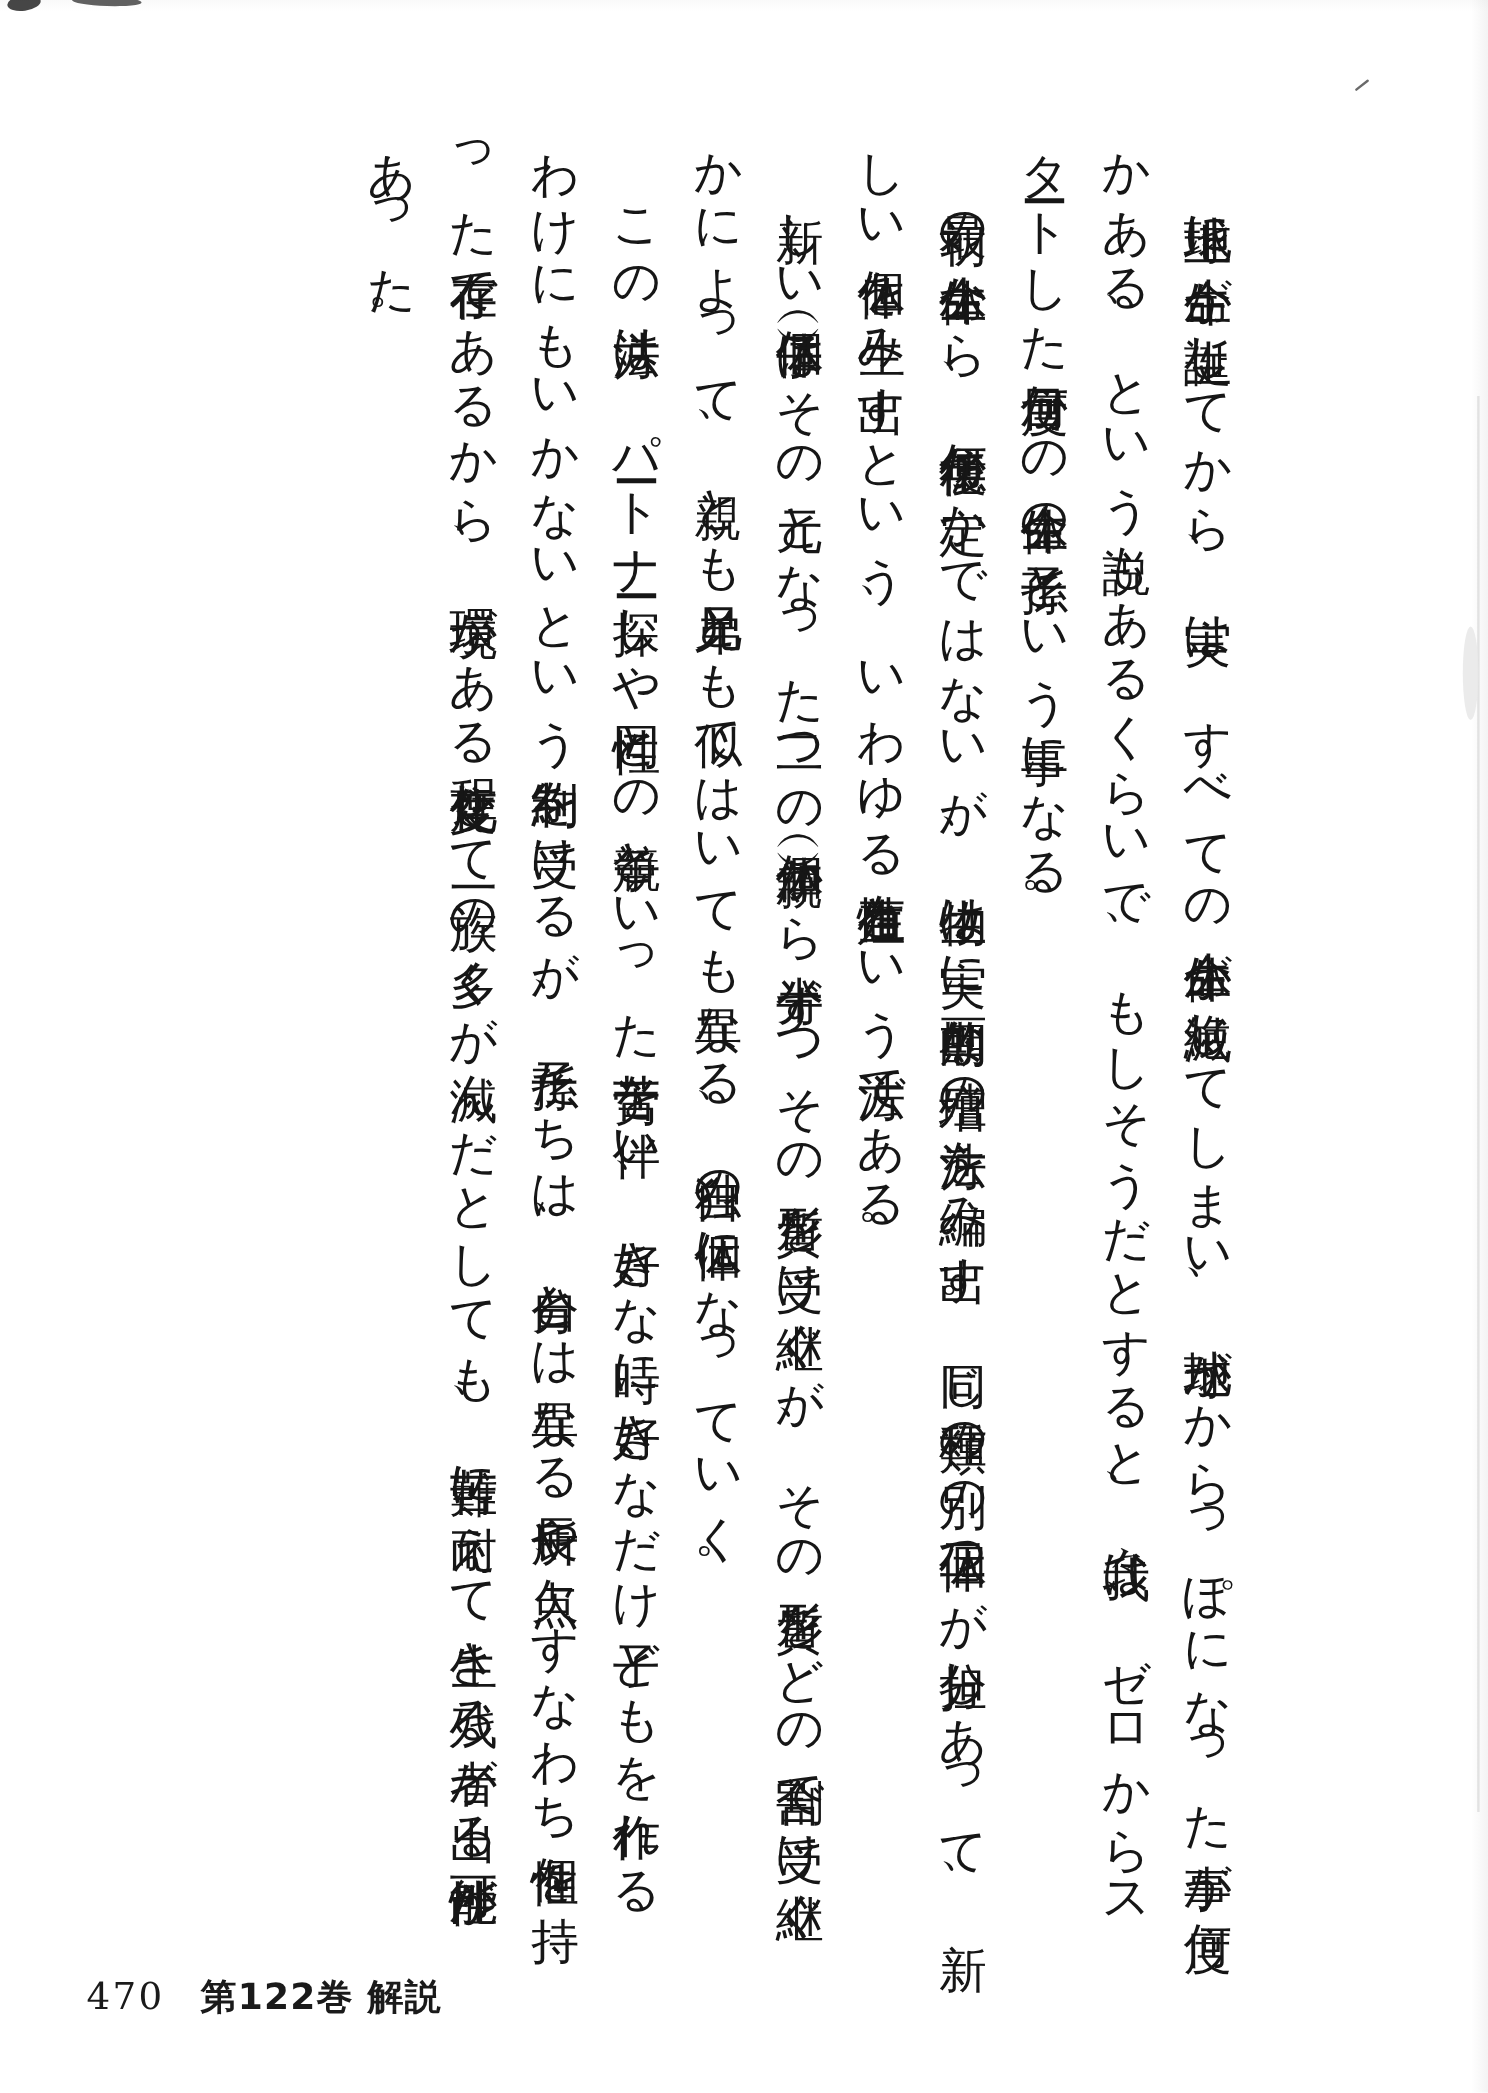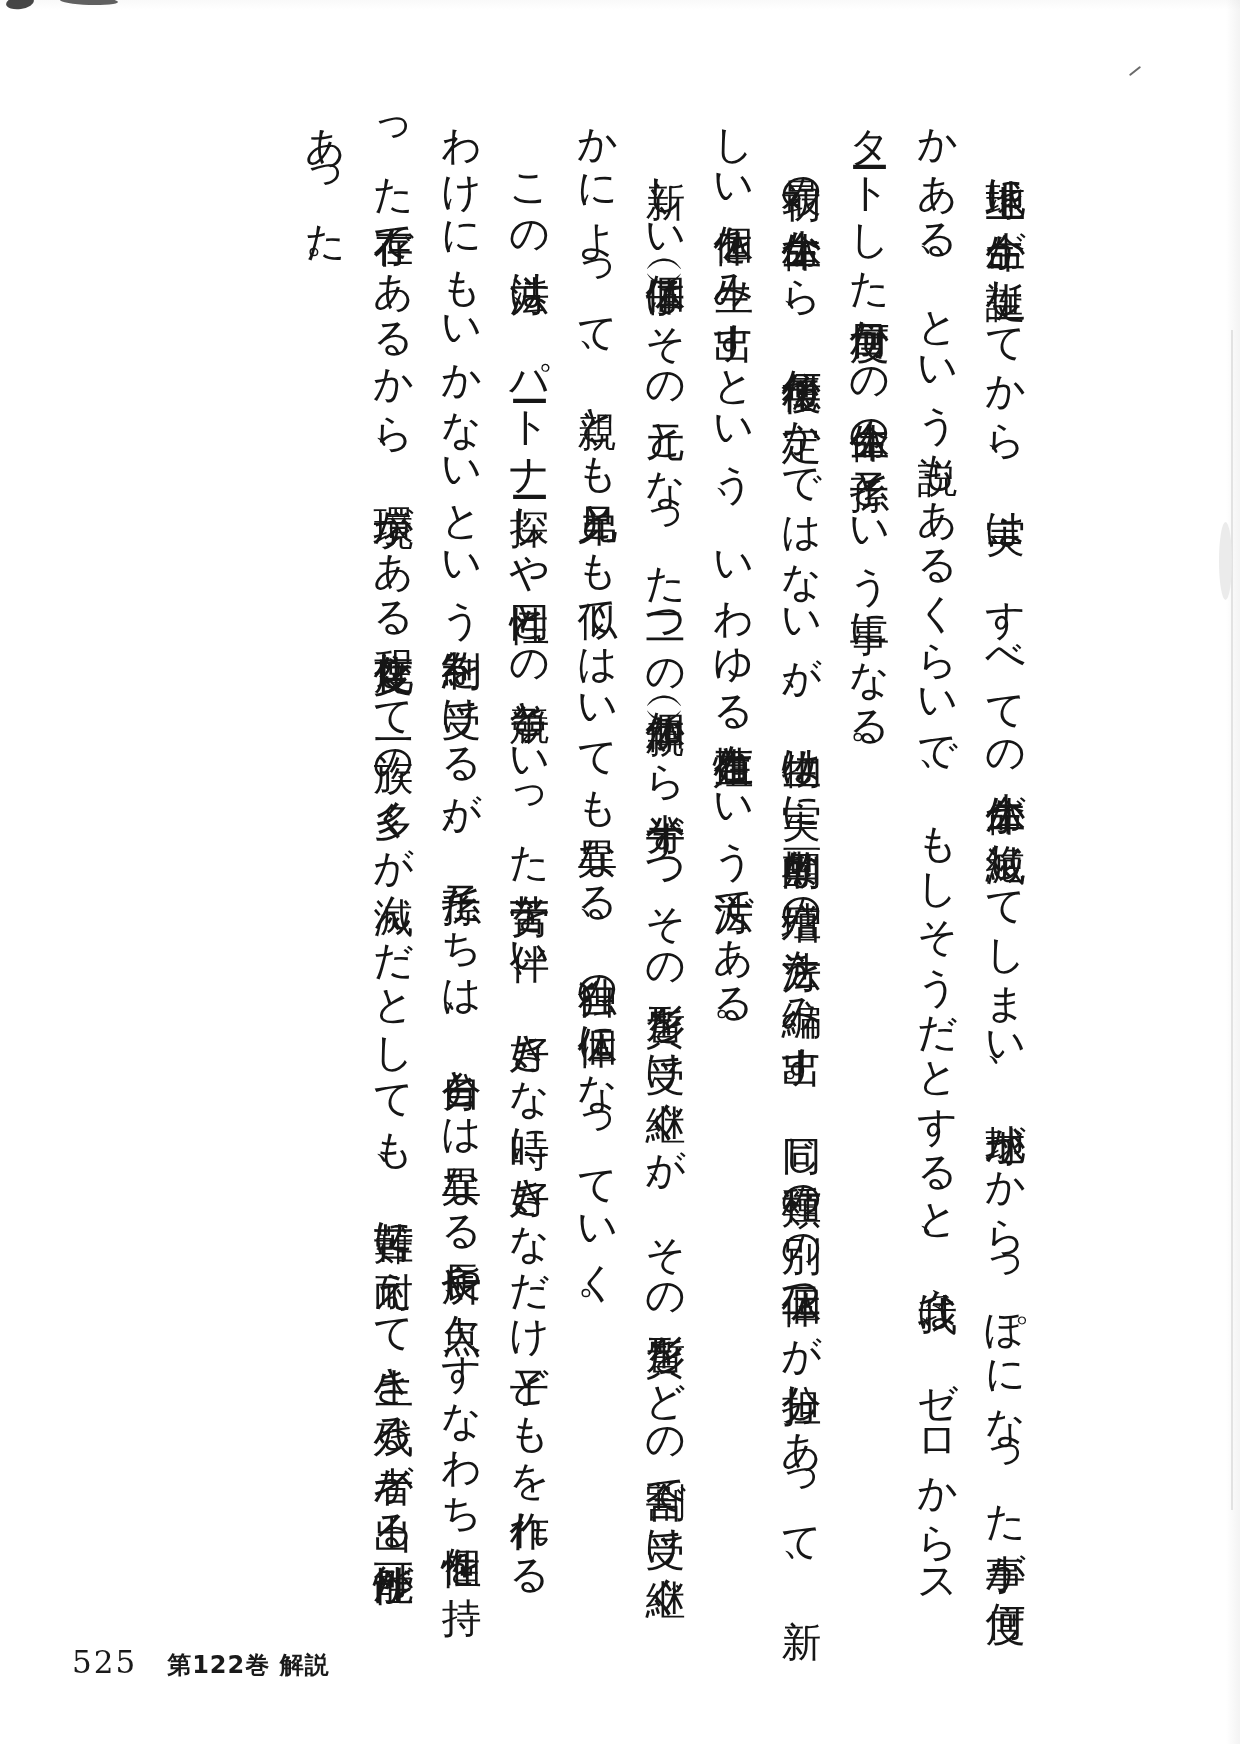--- a/index.html
+++ b/index.html
@@ -55,21 +55,21 @@
     color: #1a1a1a;
   }
   .footer .page-num {
     font-family: "DejaVu Serif", serif;
     font-size: 31px;
     letter-spacing: 2px;
   }
   .footer .volume {
     font-family: "DejaVu Sans", sans-serif;
     font-weight: bold;
-    font-size: 24px;
+    font-size: 30px;
     letter-spacing: 1px;
   }
 
   
   .mark-top-left-1 {
     position: absolute;
     left: 6px; top: -4px;
     width: 28px; height: 13px;
     background: #262626;
     border-radius: 50%;
@@ -120,15 +120,15 @@
 <div class="mark-right-smudge"></div>
 
 <div class="vtext">
   <p>地球上に生命が誕生してから、実は、すべての生命体が絶滅してしまい、地球がからっぽになった事が何度かある、という説もあるくらいで、もしそうだとすると、我々は、ゼロからスタートした何度目かの生命体の子孫という事になる。</p>
   <p>最初の生命体から、何億年後か定かではないが、生物は実に画期的な増殖の方法を編み出す。同じ種類の別の個体二つが分担しあって、新しい個体を生み出すという、いわゆる有性生殖という方法である。</p>
   <p>新しい個体（子）はその元となった二つの個体（親）から半分ずつその形質を受け継ぐが、その形質をどの割合で受け継ぐかによって、親とも兄弟とも似てはいても異なる、独自の個体になっていく。</p>
   <p>この方法は、パートナー探しや同性との競争といった苦労を伴い、好きな時に好きなだけ子どもを作れるわけにもいかないという制約を受けるが、子孫たちは、自分とは異なる長所や欠点、すなわち個性を持った存在であるから、環境がある程度変化して一族の多くが滅んだとしても、苦難に耐えて生き残る者が出る可能性があった。</p>
 </div>
 
 <div class="footer">
-  <span class="page-num">525</span>
+  <span class="page-num">470</span>
   <span class="volume">第122巻 解説</span>
 </div>
 
 </body></html>

